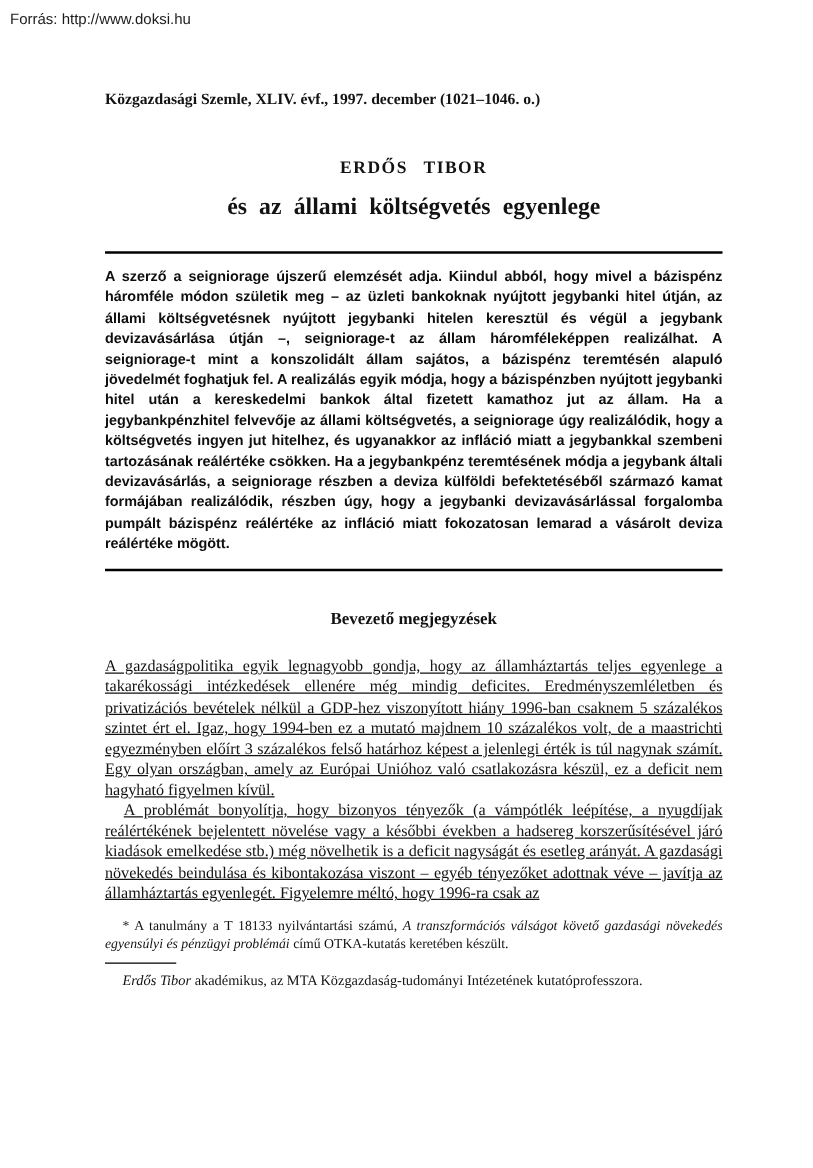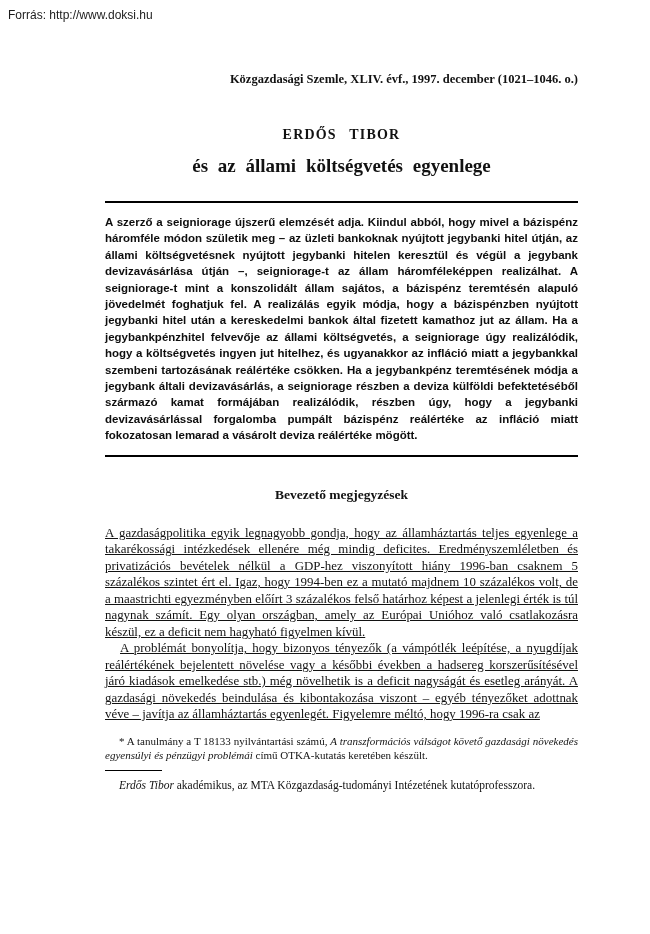--- a/index.html
+++ b/index.html
@@ -7,30 +7,29 @@
     width: 650px; height: 934px;
     background: #ffffff;
     color: #121212;
     font-family: "Liberation Serif", serif;
     overflow: hidden;
   }
   .page {
     box-sizing: border-box;
     position: relative;
     width: 650px; height: 798px;
-    padding: 8px 72px 0 105px;
+    padding: 8px 72px 0 84px;
   }
   .source-line {
     position: absolute; top: 8px; left: 8px;
     font: 12px "Liberation Sans", sans-serif;
     color: #1c1c1c;
   }
   .journal-header {
     margin-top: 64px;
-    text-align: right;
     font: bold 12.5px/15px "Liberation Serif", serif;
   }
   .article-author {
     margin-top: 40px;
     text-align: center;
     font: bold 14px "Liberation Serif", serif;
     letter-spacing: 1.2px;
     word-spacing: 8px;
   }
   .article-title {

